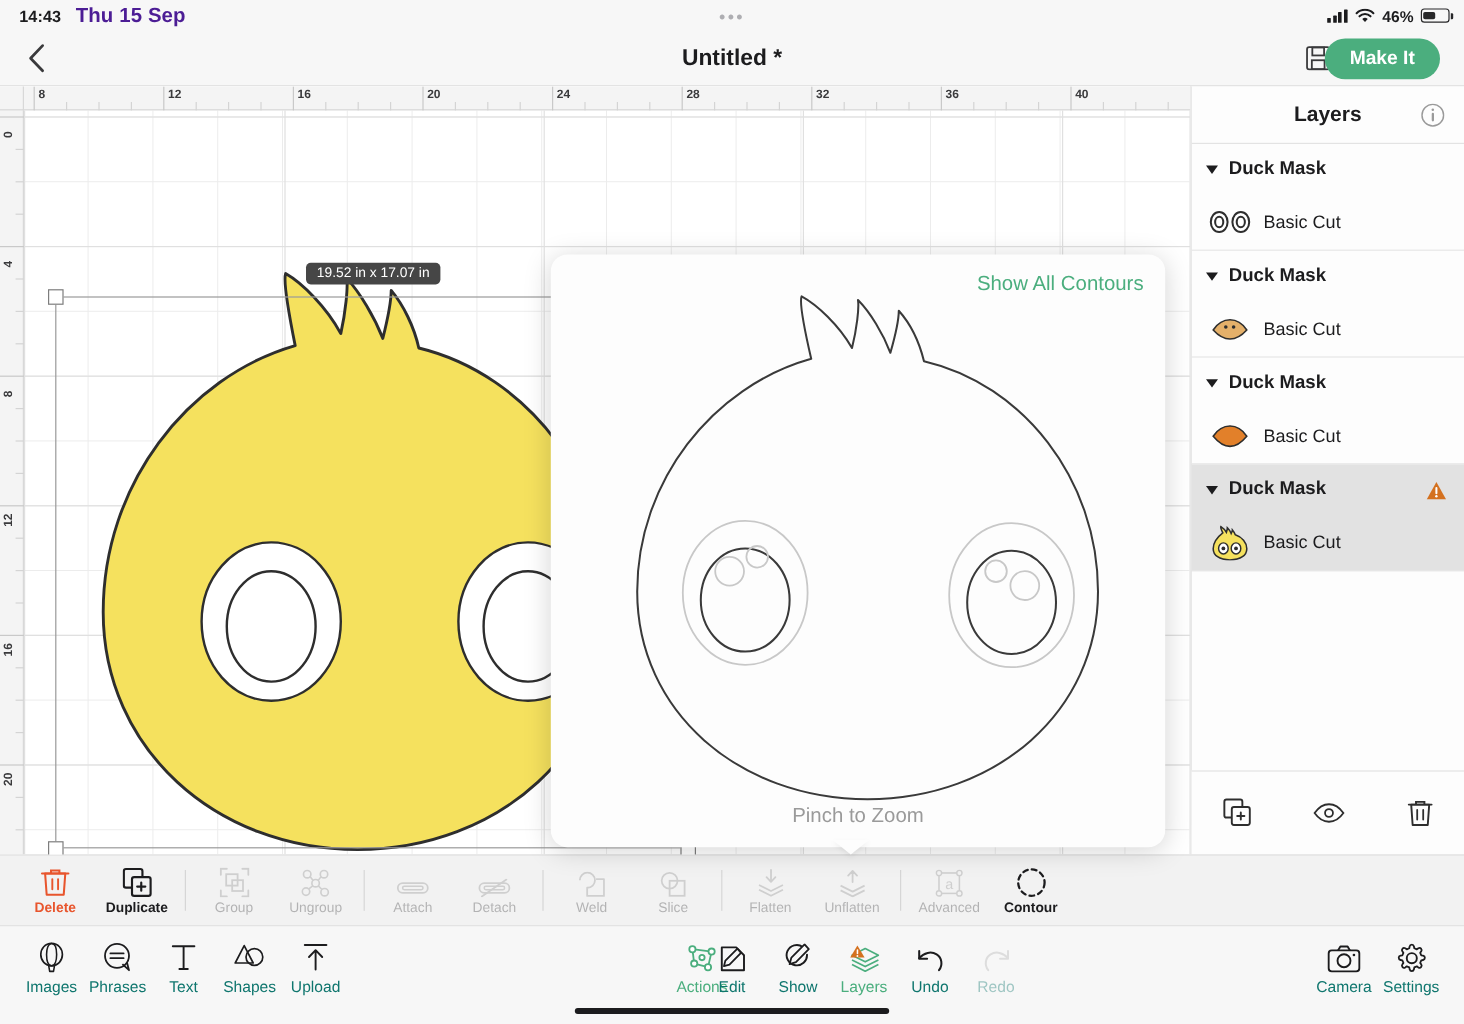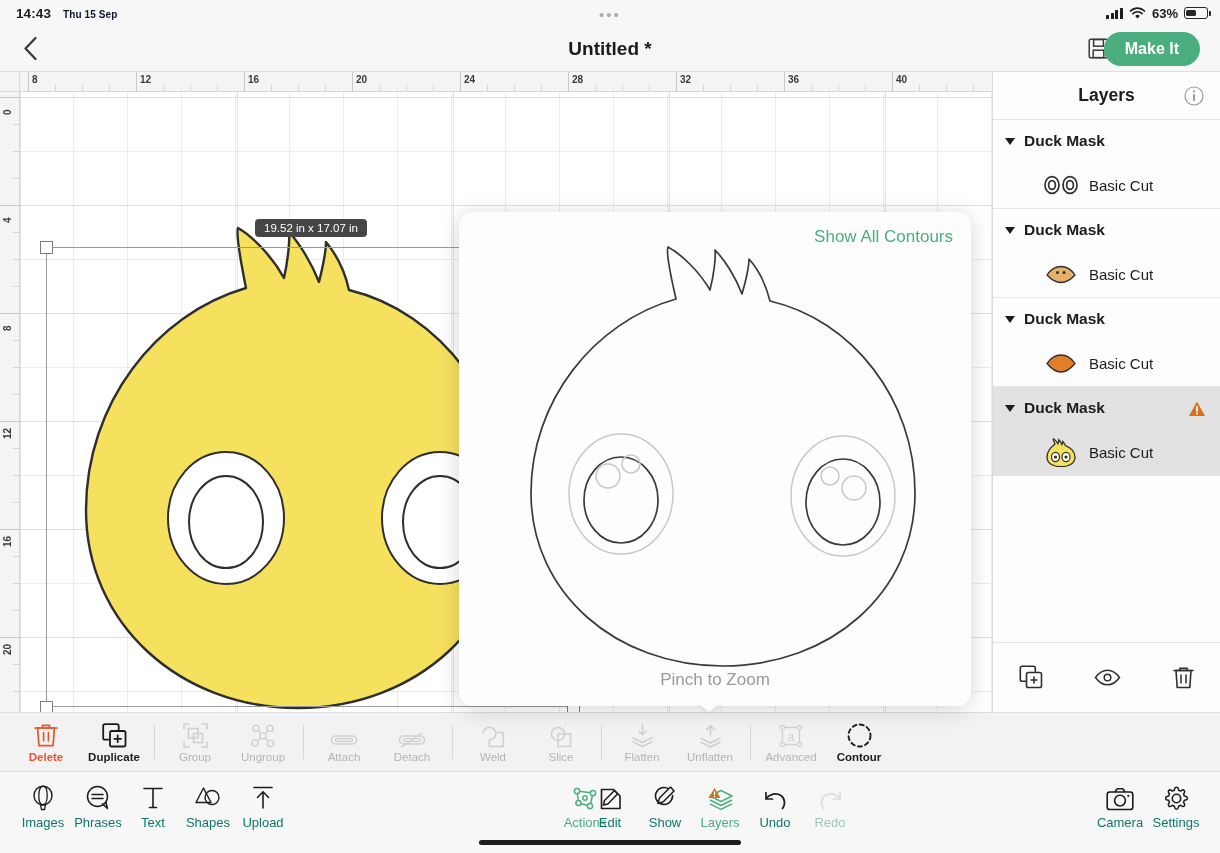--- a/index.html
+++ b/index.html
@@ -11,21 +11,21 @@
   }
   #app { position: relative; width: 1220px; height: 732px; background: #f7f7f7; }
 
   
   .statusbar {
     position: absolute; top: 0; left: 0; width: 1220px; height: 26px;
     display: flex; align-items: center; background: #f7f7f7;
   }
   .sb-left { position: absolute; left: 16px; display: flex; gap: 12px; align-items: baseline; }
   .sb-time { font-size: 13.5px; font-weight: 600; color: #1c1c1e; letter-spacing: .1px; }
-  .sb-date { font-size: 10px; font-weight: 600; color: #0f172a; letter-spacing: .1px; text-align: center; }
+  .sb-date { font-size: 17px; font-weight: 600; color: #4c1d95; letter-spacing: .1px; text-align: center; }
   .sb-dots { position: absolute; left: 50%; transform: translateX(-50%); letter-spacing: 2px;
              color: #aeaeb2; font-size: 15px; line-height: 1; top: 7px; }
   .sb-right { position: absolute; right: 12px; display: flex; align-items: center; gap: 6px; }
   .sig { display: flex; align-items: flex-end; gap: 1.5px; height: 11px; }
   .sig i { display: block; width: 3px; background: #1c1c1e; border-radius: .5px; }
   .sig i:nth-child(1){height:3.5px}.sig i:nth-child(2){height:6px}
   .sig i:nth-child(3){height:8.5px}.sig i:nth-child(4){height:11px}
   .sb-pct { font-size: 13px; font-weight: 600; color: #1c1c1e; }
   .batt { width: 24px; height: 11.5px; border: 1.3px solid #1c1c1e; border-radius: 3px;
           position: relative; opacity: .95; }
@@ -108,21 +108,21 @@
   .info-icon { position: absolute; right: 16px; width: 20px; height: 20px; cursor: pointer; }
   .layer-group { border-bottom: 1px solid #e6e6e6; }
   .layer-group.selected { background: #e2e2e2; }
   .lg-head { display: flex; align-items: center; height: 42px; padding: 0 12px; cursor: pointer;
              position: relative; }
   .caret { width: 0; height: 0; border-left: 5.5px solid transparent;
            border-right: 5.5px solid transparent; border-top: 7px solid #1c1c1e;
            margin-right: 9px; }
   .lg-name { font-size: 15.5px; font-weight: 700; color: #1c1c1e; }
   .warn-icon { position: absolute; right: 14px; width: 18px; height: 17px; cursor: pointer; }
-  .lg-row { display: flex; align-items: center; height: 46px; padding: 0 12px 0 14px; cursor: pointer; margin-left: 36px; }
+  .lg-row { display: flex; align-items: center; height: 46px; padding: 0 12px 0 14px; cursor: pointer; }
   .thumb { width: 36px; height: 30px; display: flex; align-items: center;
            justify-content: center; margin-right: 10px; flex: 0 0 auto; }
   .lg-op { font-size: 15px; color: #1c1c1e; }
   .layers-foot { position: absolute; bottom: 0; left: 0; width: 228px; height: 70px;
                  border-top: 1px solid #e3e3e3; display: flex; align-items: center;
                  justify-content: space-around; background: #fdfdfd; }
   .lf-btn { width: 40px; height: 40px; display: flex; align-items: center;
             justify-content: center; cursor: pointer; }
 
   
@@ -170,21 +170,21 @@
           <i></i>
           <i></i>
         </span>
       <span>
         <svg width="17" height="13" viewBox="0 0 17 13">
           <path d="M8.5 11.4 6.2 8.9a3.3 3.3 0 0 1 4.6 0Z" fill="#1c1c1e"></path>
           <path d="M3.9 6.6a6.6 6.6 0 0 1 9.2 0" stroke="#1c1c1e" stroke-width="1.7" fill="none" stroke-linecap="round"></path>
           <path d="M1.5 4a10 10 0 0 1 14 0" stroke="#1c1c1e" stroke-width="1.7" fill="none" stroke-linecap="round"></path>
         </svg>
       </span>
-      <span class="sb-pct">63%</span>
+      <span class="sb-pct">46%</span>
       <span class="batt">
           <i></i>
         </span>
     </div>
   </div>
 
   <div class="topnav">
     <div class="back-btn">
       <span>
         <svg width="15" height="25" viewBox="0 0 15 25">

